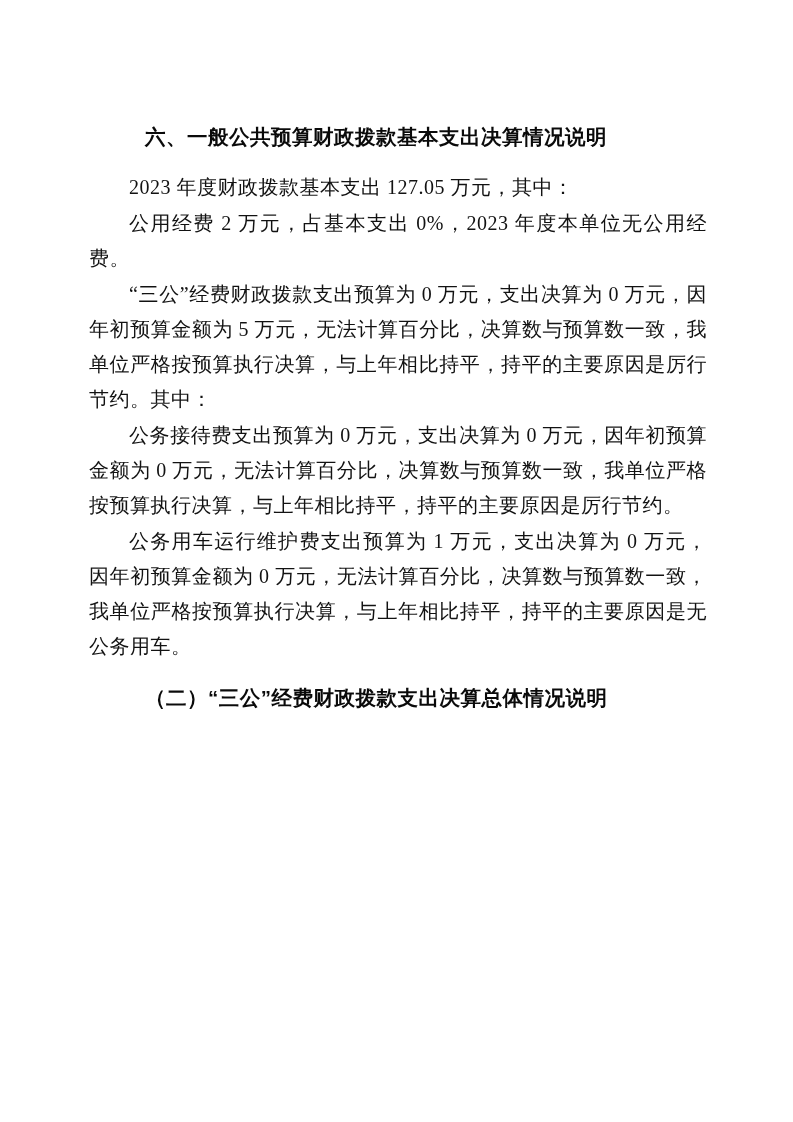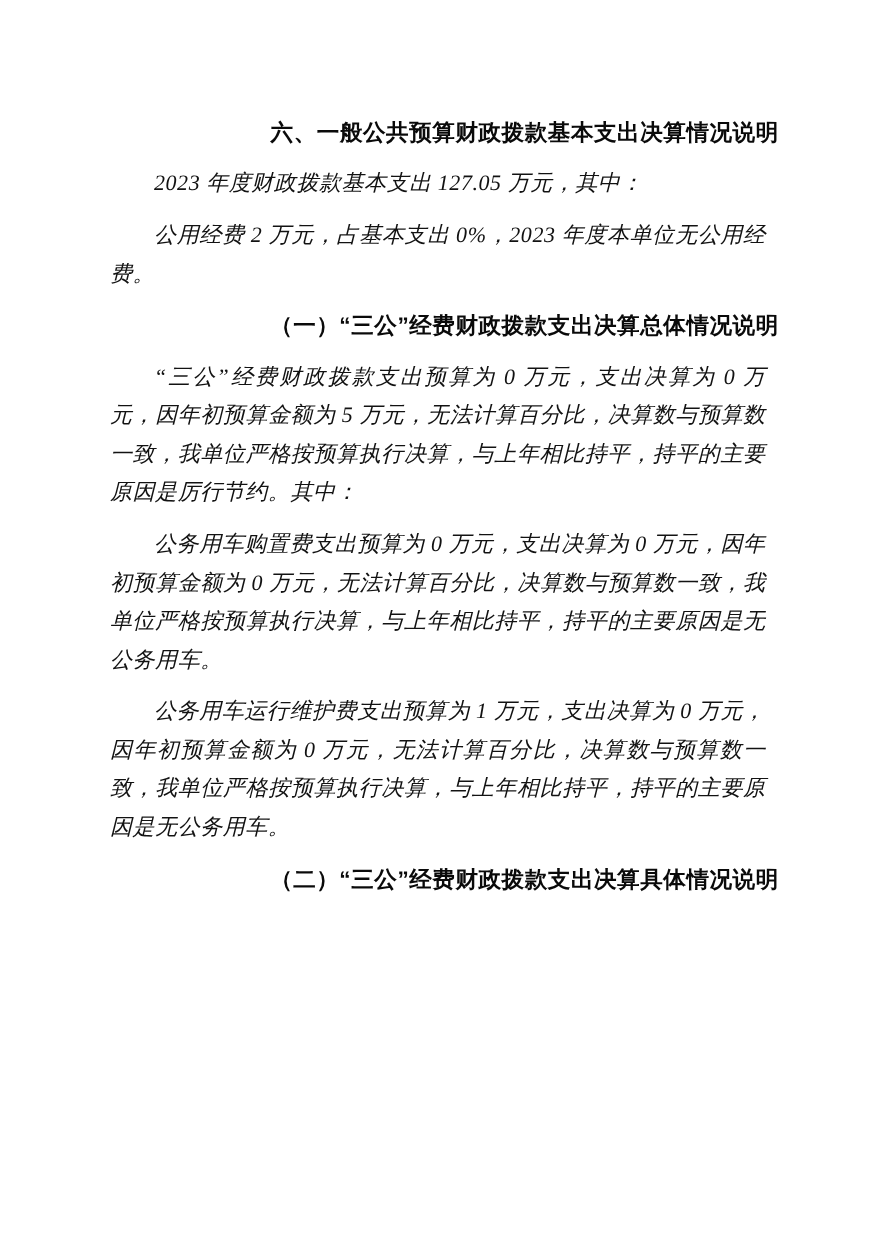--- a/index.html
+++ b/index.html
@@ -15,56 +15,54 @@
     background: #ffffff;
     box-sizing: border-box;
     padding: 103px 85px 0 88px;
     color: #121212;
     font-family: "Liberation Serif", "DejaVu Serif", serif;
     font-size: 20px;
     line-height: 35px;
     overflow: hidden;
   }
   .doc-heading {
-    margin: 0;
+    margin: 16px;
     font-family: "Liberation Sans", "DejaVu Sans", sans-serif;
     font-weight: bold;
     font-size: 20.5px;
     line-height: 35px;
     text-indent: 2em;
-    text-align: right;
+    text-align: left;
     color: #0a0a0a;
     letter-spacing: 0.5px;
   }
   .doc-para {
-    margin: 12px;
+    margin: 1px;
     text-align: justify;
     text-justify: inter-ideograph;
     text-indent: 2em;
     word-break: break-all;
     letter-spacing: 0.5px;
-    font-style: italic;
   }
 </style>
 </head>
 <body>
 
 <div class="doc-page">
   <h2 class="doc-heading">六、一般公共预算财政拨款基本支出决算情况说明</h2>
 
   <p class="doc-para">2023 年度财政拨款基本支出 127.05 万元，其中：</p>
 
 
   <p class="doc-para">公用经费 2 万元，占基本支出 0%，2023 年度本单位无公用经费。</p>
 
 
-  <h3 class="doc-heading">（一）“三公”经费财政拨款支出决算总体情况说明</h3>
 
   <p class="doc-para">“三公”经费财政拨款支出预算为 0 万元，支出决算为 0 万元，因年初预算金额为 5 万元，无法计算百分比，决算数与预算数一致，我单位严格按预算执行决算，与上年相比持平，持平的主要原因是厉行节约。其中：</p>
 
 
+  <p class="doc-para">公务接待费支出预算为 0 万元，支出决算为 0 万元，因年初预算金额为 0 万元，无法计算百分比，决算数与预算数一致，我单位严格按预算执行决算，与上年相比持平，持平的主要原因是厉行节约。</p>
 
-  <p class="doc-para">公务用车购置费支出预算为 0 万元，支出决算为 0 万元，因年初预算金额为 0 万元，无法计算百分比，决算数与预算数一致，我单位严格按预算执行决算，与上年相比持平，持平的主要原因是无公务用车。</p>
 
   <p class="doc-para">公务用车运行维护费支出预算为 1 万元，支出决算为 0 万元，　因年初预算金额为 0 万元，无法计算百分比，决算数与预算数一致，我单位严格按预算执行决算，与上年相比持平，持平的主要原因是无公务用车。</p>
 
-  <h3 class="doc-heading">（二）“三公”经费财政拨款支出决算具体情况说明</h3>
+  <h3 class="doc-heading">（二）“三公”经费财政拨款支出决算总体情况说明</h3>
 </div>
 
 </body></html>

